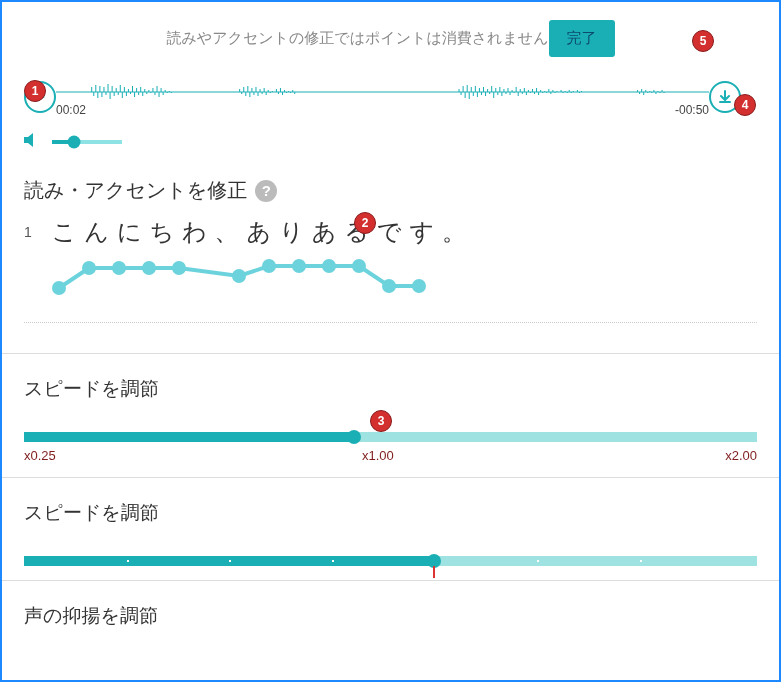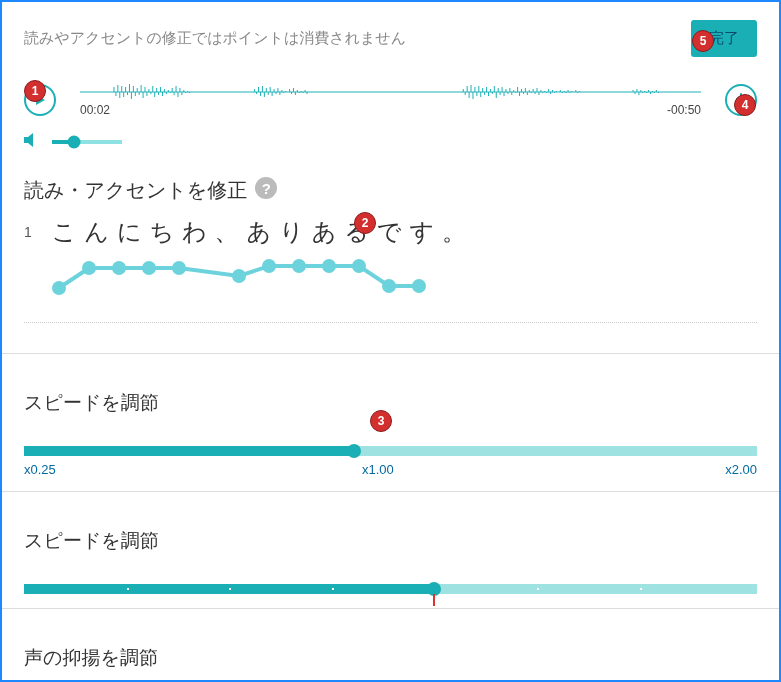--- a/index.html
+++ b/index.html
@@ -7,42 +7,42 @@
       font-family: -apple-system, "Hiragino Sans", "Hiragino Kaku Gothic ProN", Meiryo, sans-serif;
       background: #fff;
       width: 781px;
       height: 682px;
       border: 2px solid #1e88ff;
       overflow: hidden;
       position: relative;
     }
     .header {
       display: flex;
-      justify-content: space-between;
+      justify-content: center;
       align-items: center;
       padding: 18px 22px 10px 22px;
     }
     .header-text {
       color: #888;
       font-size: 15px;
     }
     .done-btn {
       background: #1aafb5;
       color: #0c4a6e;
       border: none;
       padding: 9px 18px;
       font-size: 15px;
       border-radius: 3px;
       cursor: pointer;
     }
     .player-row {
       display: flex;
-      align-items: center;
-      padding: 14px 22px 4px 22px;
-      gap: 24px;
+      align-items: flex-start;
+      padding: 14px 38px 4px 22px;
+      gap: 0;
     }
     .play-btn {
       width: 32px;
       height: 32px;
       border-radius: 50%;
       border: 2px solid #1aafb5;
       background: #fff;
       display: flex;
       align-items: center;
       justify-content: center;
@@ -110,21 +110,21 @@
       border-radius: 50%;
       background: #1aafb5;
     }
     .section {
       padding: 8px 22px 0 22px;
     }
     .section-title {
       font-size: 20px;
       color: #333;
       display: flex;
-      align-items: flex-start;
+      align-items: center;
       gap: 8px;
       margin-bottom: 12px;
     }
     .help-icon {
       width: 22px;
       height: 22px;
       border-radius: 50%;
       background: #bbb;
       color: #fff;
       display: inline-flex;
@@ -165,21 +165,20 @@
       border-top: 1px solid #ddd;
       margin: 14px 0 0 0;
     }
     .adjust-section {
       padding: 22px 22px 0 22px;
     }
     .adjust-title {
       font-size: 19px;
       color: #333;
       margin-bottom: 30px;
-      margin-top: 14px;
     }
     .slider-track {
       height: 10px;
       background: #9fe2e2;
       position: relative;
       cursor: pointer;
       margin-bottom: 6px;
     }
     .slider-fill {
       position: absolute;
@@ -194,21 +193,21 @@
       transform: translate(-50%, -50%);
       width: 14px;
       height: 14px;
       border-radius: 50%;
       background: #1aafb5;
     }
     .slider-labels {
       display: flex;
       justify-content: space-between;
       font-size: 13px;
-      color: #0369a1;
+      color: #7f1d1d;
       margin-bottom: 6px;
       text-align: center;
     }
     .mid-label {
       position: absolute;
       left: 42%;
       transform: translateX(-50%);
       margin-left: 46px;
     }
     .slider-labels-wrap { position: relative; }

